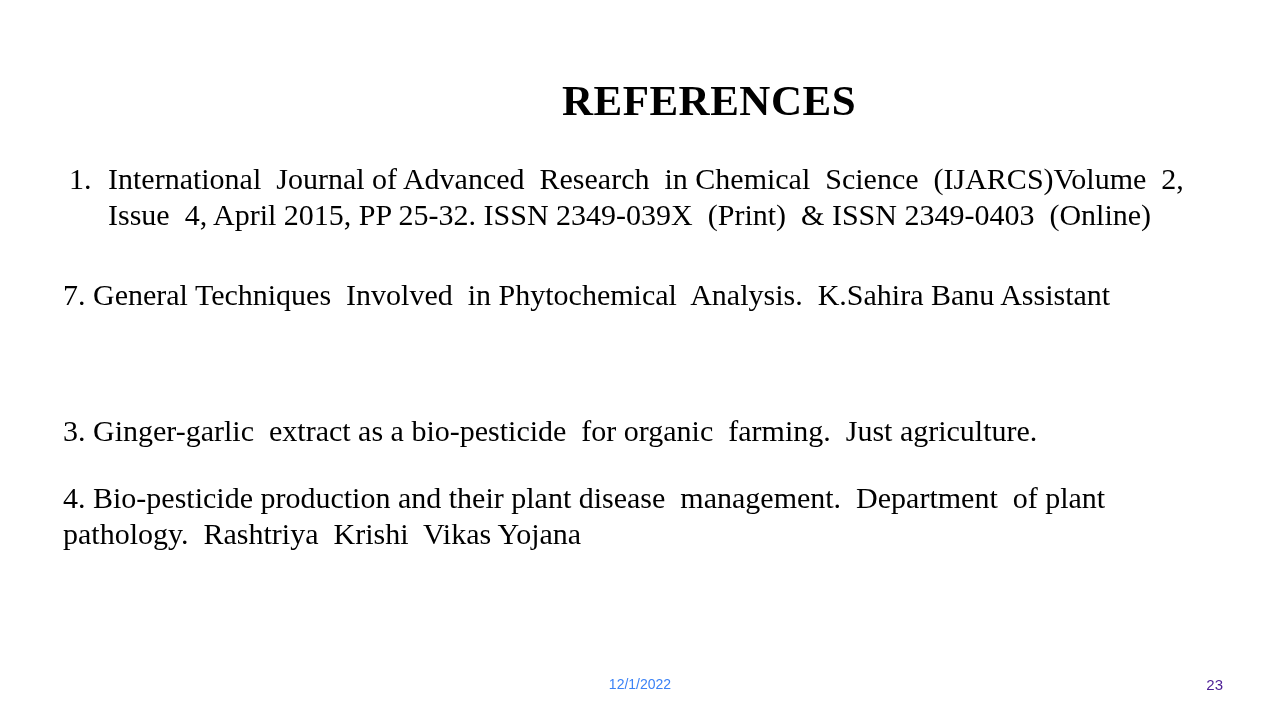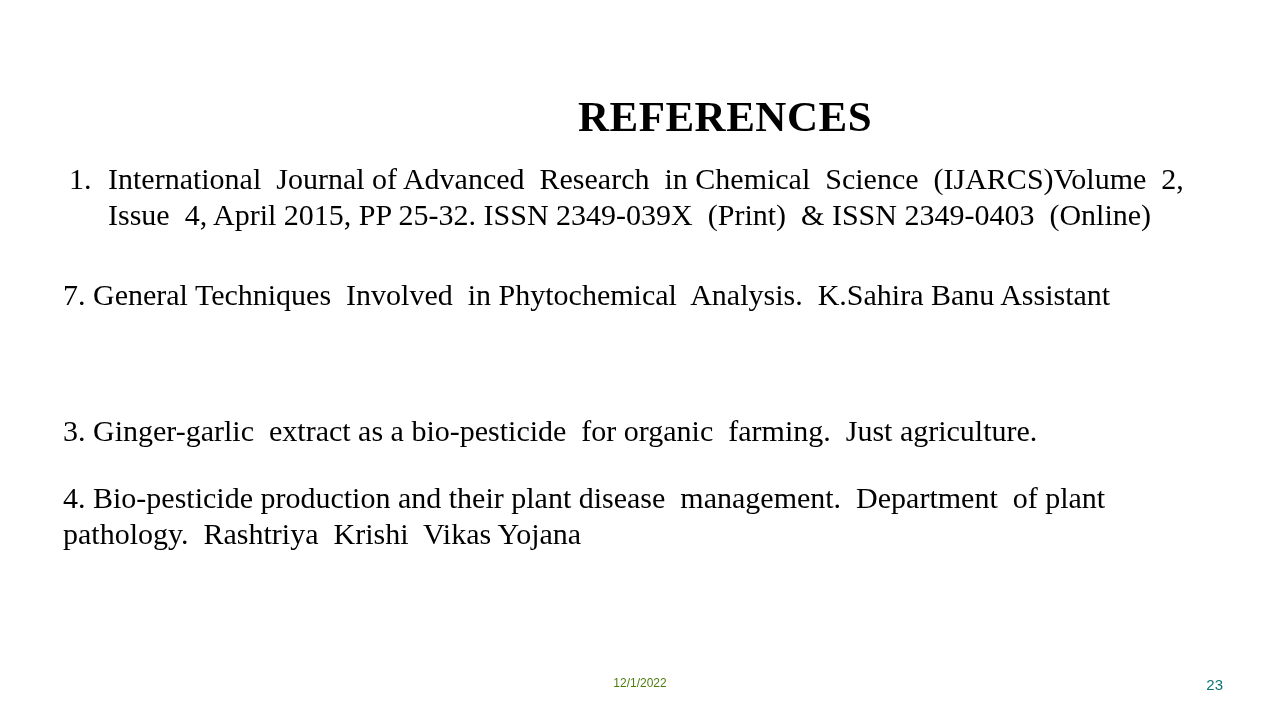--- a/index.html
+++ b/index.html
@@ -14,21 +14,21 @@
     background: #ffffff;
     overflow: hidden;
     font-family: "Liberation Serif", serif;
     color: #000000;
   }
   .title {
     position: absolute;
     top: 76px;
     left: 709px;
     transform: translateX(-50%);
-    margin: 16px;
+    margin: 0;
     font-size: 43px;
     font-weight: 700;
     letter-spacing: 0.5px;
     white-space: pre;
     font-family: "Liberation Serif", serif;
   }
   .ref {
     position: absolute;
     font-size: 30px;
     line-height: 36px;
@@ -49,30 +49,30 @@
   .ref2 { top: 277px; left: 63px; }
   .ref3 { top: 389px; left: 63px; margin-top: 24px; }
   .ref4 { top: 480px; left: 63px; }
   .footer-date {
     position: absolute;
     top: 676px;
     left: 0;
     width: 1280px;
     text-align: center;
     font-family: "Liberation Sans", sans-serif;
-    font-size: 12px;
-    color: #4d7c0f;
+    font-size: 14px;
+    color: #3b82f6;
   }
   .slide-number {
     position: absolute;
     top: 676px;
     right: 57px;
     font-family: "Liberation Sans", sans-serif;
     font-size: 15px;
-    color: #0f766e;
+    color: #4c1d95;
   }
 </style>
 </head>
 <body>
 
 <div class="slide">
 
   <h1 class="title">REFERENCES</h1>
 
   <div class="ref ref1 ref-hanging">

